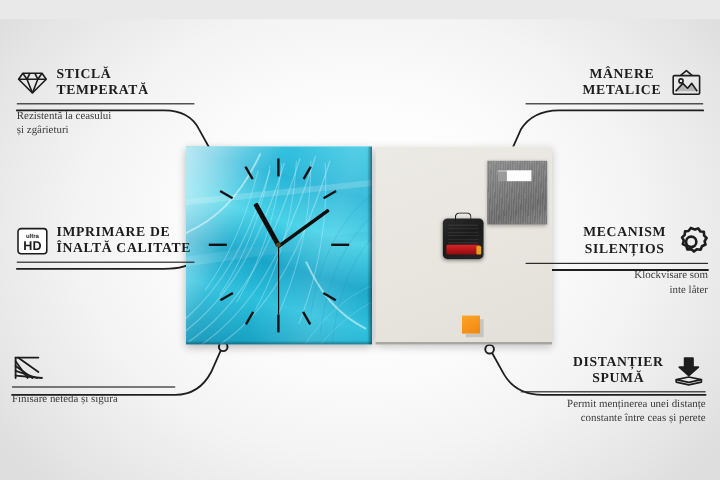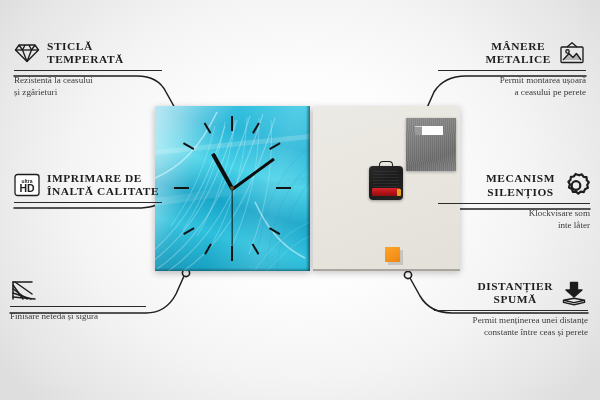--- a/index.html
+++ b/index.html
@@ -6,20 +6,21 @@
   body{
     width:600px;height:400px;overflow:hidden;
     font-family:"Liberation Serif",serif;
     background:#e9e9e9;
     position:relative;
   }
   #stage{
     position:absolute;inset:0;
     background:
       radial-gradient(ellipse 62% 78% at 50% 46%, #ffffff 0%, #fdfdfd 34%, #f4f4f4 62%, #e6e6e6 88%, #dedede 100%);
+    margin-top: 16px;
   }
   .svg-layer{position:absolute;inset:0;width:600px;height:400px;pointer-events:none;}
 
   
   .callout{position:absolute;}
   .co-head{display:flex;align-items:center;gap:7px;}
   .co-head.right{justify-content:flex-end;}
   .co-title{
     font-family:"Liberation Serif",serif;
     font-weight:700;
@@ -326,24 +327,20 @@
         <g fill="none" stroke="#1d1d1d" stroke-width="1.35" stroke-linejoin="round">
           <path d="M9,6 L14,1.8 L19,6"></path>
           <rect x="3" y="6" width="22" height="15.5" rx="1"></rect>
           <path d="M5,19 L11,12.5 L15,16.5 L18.5,12.5 L23,19 Z" fill="#1d1d1d" stroke="none" opacity=".25"></path>
           <path d="M5,19 L11,12.5 L15,16.5 L18.5,12.5 L23,19"></path>
           <circle cx="9.5" cy="10.4" r="1.7"></circle>
         </g>
       </svg>
     </div>
     <div class="co-rule"></div>
-    <div class="co-sub right">
-      <div>Permit montarea ușoară</div>
-      <div>a ceasului pe perete</div>
-    </div>
   </div>
 
   <div class="callout" style="left:438px;top:172px;width:152px;">
     <div class="co-head right">
       <div class="co-title right">
         <div>MECANISM</div>
         <div>SILENȚIOS</div>
       </div>
       <svg class="ico" width="28" height="27" viewBox="0 0 28 27">
         <g fill="none" stroke="#1d1d1d" stroke-width="2.2" stroke-linejoin="round">

